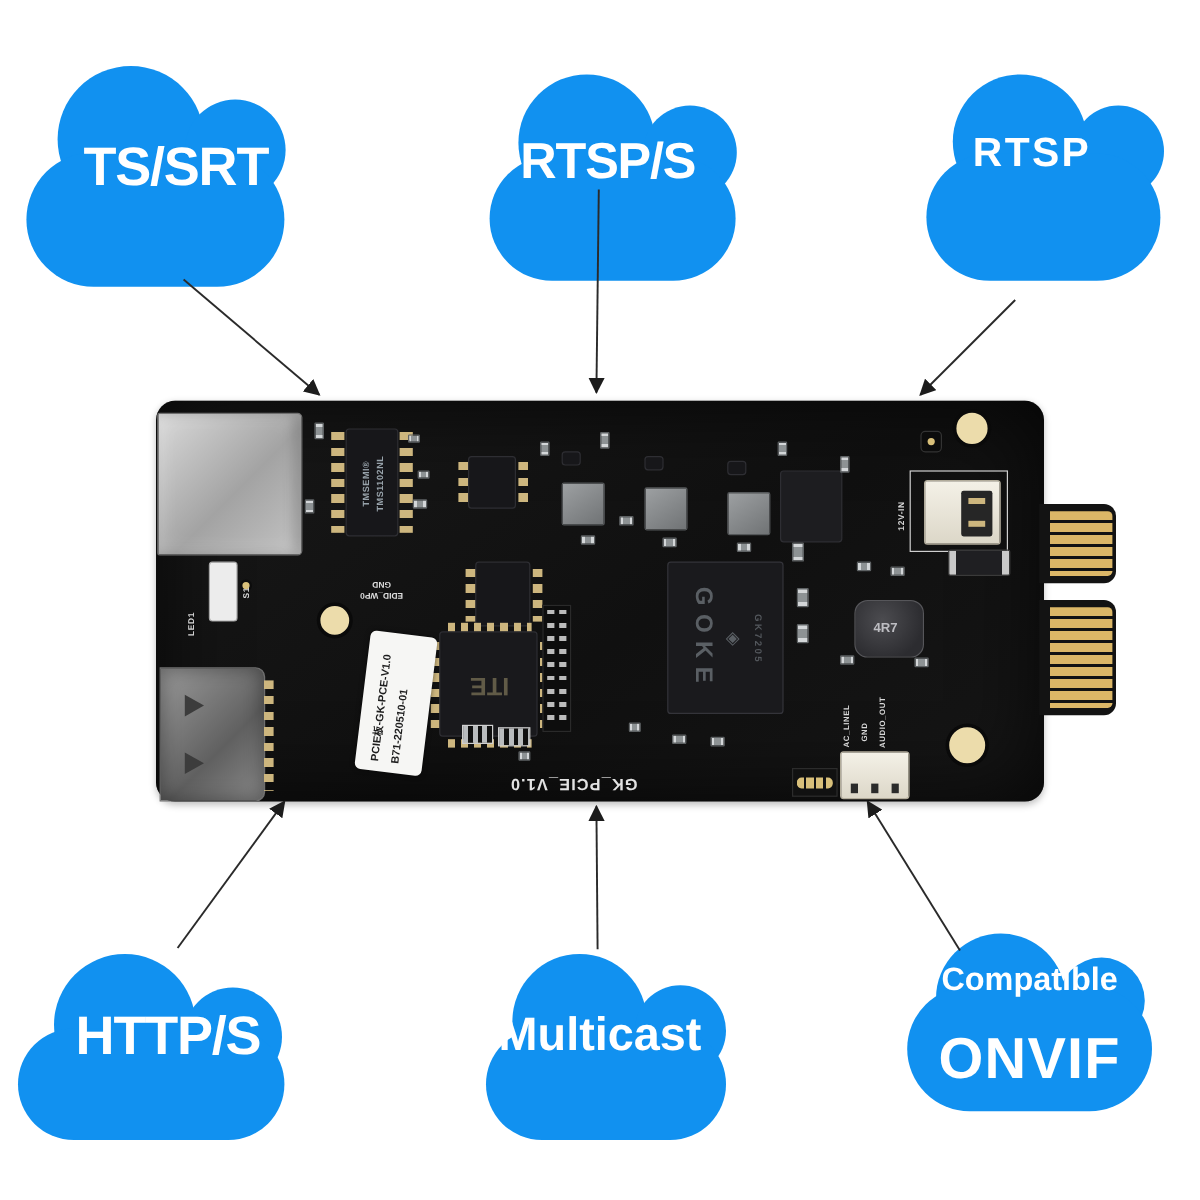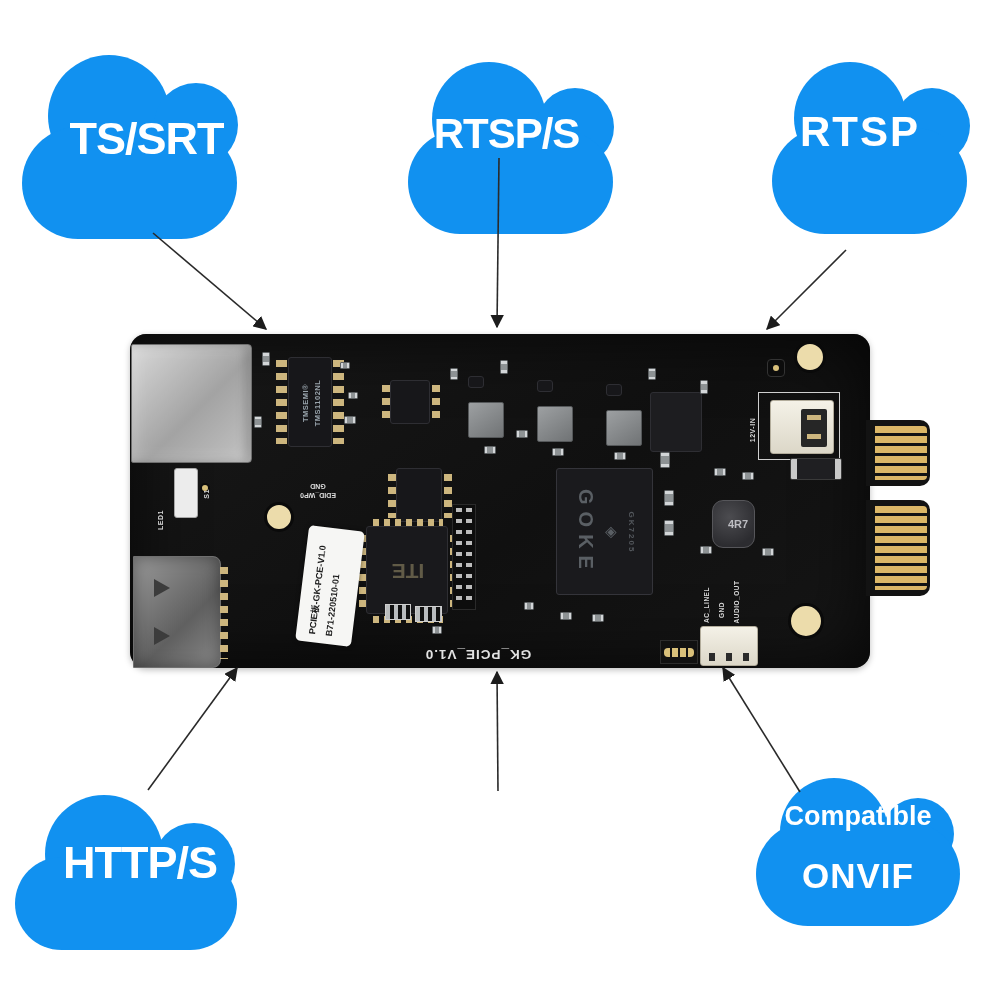--- a/index.html
+++ b/index.html
@@ -72,37 +72,43 @@
     <div class="puff" style="left:24px;top:0;width:114px;height:114px;"></div>
     <div class="puff" style="left:128px;top:26px;width:78px;height:78px;"></div>
     <div class="body" style="left:0;top:68px;width:205px;height:104px;border-radius:52px;"></div>
     <div class="cloud-label" style="left:-8px;right:0;top:50px;font-size:42px;">RTSP/S</div>
   </div>
 
   <div class="cloud" style="left:772px;top:62px;width:195px;height:172px;">
     <div class="puff" style="left:22px;top:0;width:112px;height:112px;"></div>
     <div class="puff" style="left:122px;top:26px;width:76px;height:76px;"></div>
     <div class="body" style="left:0;top:66px;width:195px;height:106px;border-radius:53px;"></div>
-    <div class="cloud-label" style="left:-19px;right:0;top:48px;font-size:42px;letter-spacing:2px;">RTSP</div>
+    <div class="cloud-label" style="left:-19px;right:0;top:48px;font-size:34px;letter-spacing:2px;">RTSP</div>
   </div>
 
   <div class="cloud" style="left:15px;top:795px;width:222px;height:155px;">
     <div class="puff" style="left:30px;top:0;width:118px;height:118px;"></div>
     <div class="puff" style="left:138px;top:28px;width:82px;height:82px;"></div>
     <div class="body" style="left:0;top:62px;width:222px;height:93px;border-radius:47px;"></div>
     <div class="cloud-label" style="left:28px;right:0;top:44px;font-size:45px;">HTTP/S</div>
   </div>
 
+  <div class="cloud" style="left:405px;top:795px;width:200px;height:155px;">
+    <div class="puff" style="left:22px;top:0;width:112px;height:112px;"></div>
+    <div class="puff" style="left:124px;top:26px;width:76px;height:76px;"></div>
+    <div class="body" style="left:0;top:62px;width:200px;height:93px;border-radius:47px;"></div>
+    <div class="cloud-label" style="left:-10px;right:0;top:48px;font-size:39px;letter-spacing:0;">Multicast</div>
+  </div>
 
   <div class="cloud" style="left:756px;top:778px;width:204px;height:148px;text-decoration:underline;">
     <div class="puff" style="left:24px;top:0;width:108px;height:108px;"></div>
     <div class="puff" style="left:126px;top:20px;width:72px;height:72px;"></div>
     <div class="body" style="left:0;top:44px;width:204px;height:104px;border-radius:52px;"></div>
     <div class="cloud-label" style="left:0;right:0;top:24px;font-size:27px;letter-spacing:0;">Compatible</div>
-    <div class="cloud-label" style="left:0;right:0;top:80px;font-size:35px;letter-spacing:1px;">ONVIF</div>
+    <div class="cloud-label" style="left:0;right:0;top:80px;font-size:48px;letter-spacing:1px;">ONVIF</div>
   </div>
 
   <div class="board">
 
     <div class="tab" style="left:736px;top:86px;width:64px;height:66px;">
       <div class="fingers" style="left:9px;top:6px;right:3px;bottom:6px;"></div>
     </div>
     <div class="tab" style="left:736px;top:166px;width:64px;height:96px;">
       <div class="fingers" style="left:9px;top:6px;right:3px;bottom:6px;"></div>
     </div>
@@ -158,21 +164,21 @@
     <div style="left:628px;top:58px;width:82px;height:68px;border:1px solid #cfcfcf;background:transparent;"></div>
     <div class="conn" style="left:640px;top:66px;width:64px;height:54px;">
       <div style="left:30px;top:8px;width:26px;height:38px;background:#262626;border-radius:2px;"></div>
       <div style="left:36px;top:14px;width:14px;height:5px;background:#cdb67e;"></div>
       <div style="left:36px;top:33px;width:14px;height:5px;background:#cdb67e;"></div>
     </div>
     <div class="vt" style="left:622px;top:96px;font-size:7px;">12V-IN</div>
 
     <div style="left:660px;top:124px;width:52px;height:22px;background:linear-gradient(90deg,#c9c9c9 12%,#1f1f22 12% 88%,#c9c9c9 88%);border:1px solid #3a3a3a;border-radius:2px;"></div>
 
-    <div style="left:582px;top:166px;width:43px;height:48px;background:radial-gradient(circle at 40% 35%,#4c4c50,#2c2c30 75%);border:1px solid #56565a;border-radius:11px;">
+    <div style="left:582px;top:166px;width:58px;height:48px;background:radial-gradient(circle at 40% 35%,#4c4c50,#2c2c30 75%);border:1px solid #56565a;border-radius:11px;">
       <div style="left:0;top:17px;width:50px;text-align:center;color:#bdbdc2;font-size:11px;font-weight:bold;">4R7</div>
     </div>
 
     <div class="vt" style="left:576px;top:271px;font-size:6.5px;">AC_LINEL</div>
     <div class="vt" style="left:591px;top:276px;font-size:6.5px;">GND</div>
     <div class="vt" style="left:606px;top:268px;font-size:6.5px;">AUDIO_OUT</div>
     <div class="conn" style="left:570px;top:292px;width:58px;height:40px;">
       <div style="left:8px;top:26px;width:6px;height:8px;background:#2b2b2b;"></div>
       <div style="left:25px;top:26px;width:6px;height:8px;background:#2b2b2b;"></div>
       <div style="left:42px;top:26px;width:6px;height:8px;background:#2b2b2b;"></div>

